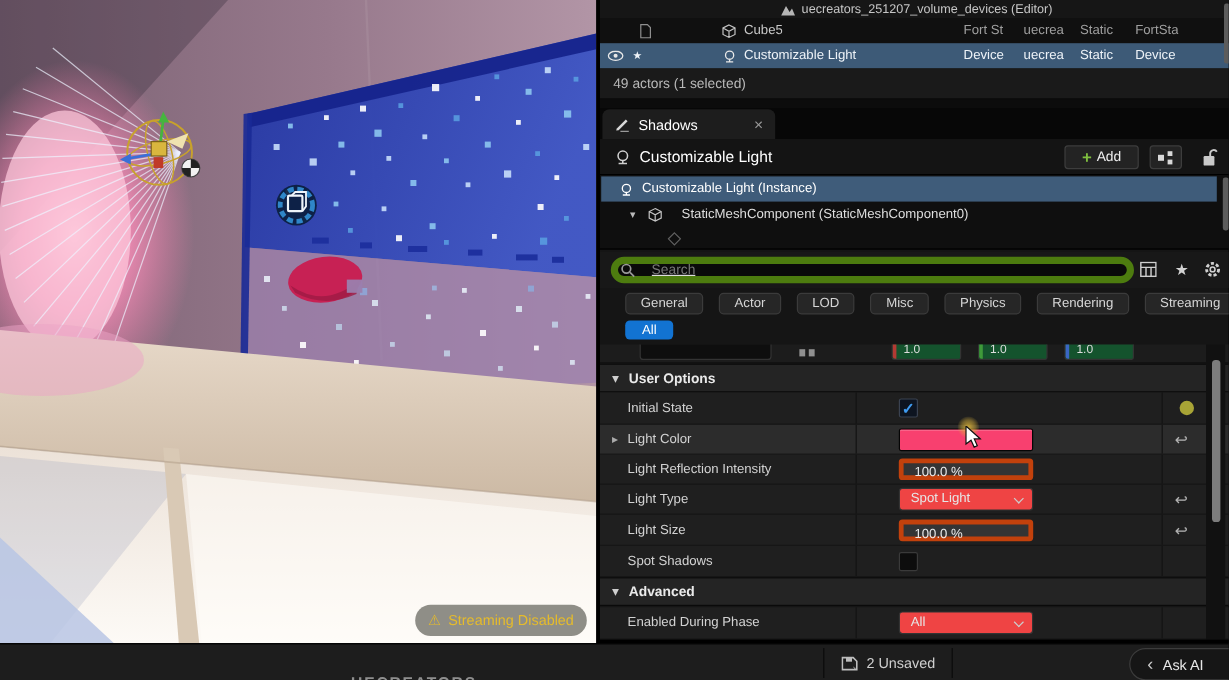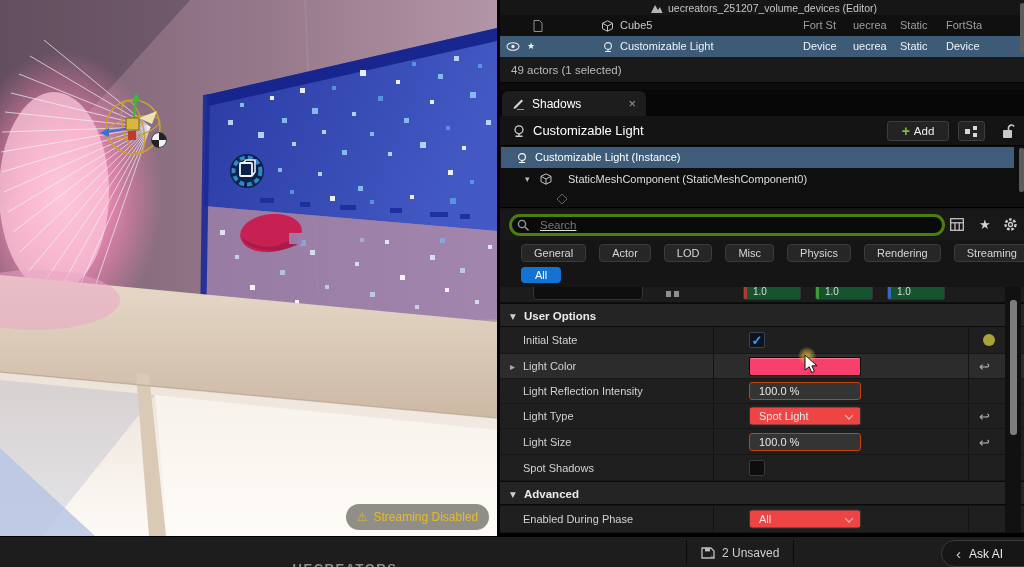--- a/index.html
+++ b/index.html
@@ -32,21 +32,21 @@
   .add-plus { color:#7fbf3f; font-size:14px; font-weight:bold; line-height:1; }
   .sq-btn { position:absolute; right:42px; top:5px; width:27px; height:20px; background:#232323; border:1px solid #3d3d3d; border-radius:3px; display:flex; align-items:center; justify-content:center; }
 
   .ctree { left:0; top:146px; width:527px; height:62px; background:#0f0f0f; border-bottom:1px solid #000; overflow:hidden; }
   .ctree-row1 { position:absolute; left:1px; top:1px; width:513px; height:21px; background:#3f5c7a; color:#fff; line-height:21px; }
   .ctree-row2 { position:absolute; left:0; top:23px; width:513px; height:20px; color:#dedede; line-height:20px; }
   .ctree-row3 { position:absolute; left:0; top:44px; width:513px; height:18px; opacity:.5; }
   .ctree-sb { position:absolute; right:3px; top:2px; width:5px; height:44px; background:#5c5c5c; border-radius:2px; }
 
   .searchrow { left:0; top:210px; width:527px; height:30px; background:#181818; }
-  .search { position:absolute; left:9px; top:4px; width:436px; height:22px; background:#0a0a0a; border:3px solid #4d7c0f; border-radius:11px; color:#ddd; font-size:11.5px; padding:0 10px 0 28px; outline:none; font-family:"Liberation Sans",sans-serif;text-decoration:underline; }
+  .search { position:absolute; left:9px; top:4px; width:436px; height:22px; background:#0a0a0a; border:6px solid #4d7c0f; border-radius:11px; color:#ddd; font-size:11.5px; padding:0 10px 0 28px; outline:none; font-family:"Liberation Sans",sans-serif;text-decoration:underline; }
   .search::placeholder { color:#777; }
   .search-mag { position:absolute; left:17px; top:9px; }
 
   .chips { left:0; top:241px; width:527px; height:23px; display:flex; gap:13px; padding-left:21px; align-items:center; }
   .chip { background:#262626; border:1px solid #3b3b3b; border-radius:4px; padding:2px 12px; color:#d6d6d6; font-size:11px; white-space:nowrap; }
   .chip-all { position:absolute; left:21px; top:267px; border-radius:4px; padding:2px 14px; color:#fff; font-size:11px; }
 
   .trow { left:0; top:287px; width:527px; height:16px; background:#1c1c1c; overflow:hidden; border-bottom:1px solid #0d0d0d; }
   .tdrop { position:absolute; left:33px; top:-6px; width:110px; height:19px; background:#0e0e0e; border:1px solid #333; border-radius:3px; }
   .tlock { position:absolute; left:166px; top:2px; width:13px; height:10px; }
@@ -59,21 +59,21 @@
 
   .prow { left:0; width:527px; background:#1f1f1f; border-bottom:1px solid #161616; }
   .prow.hover { background:#2c2c2c; }
   .pname { position:absolute; left:23px; top:0; height:100%; display:flex; align-items:center; color:#d2d2d2; }
   .ptri { position:absolute; left:10px; top:0; height:100%; display:flex; align-items:center; color:#aaa; font-size:10px; }
   .vdiv { position:absolute; left:213px; top:0; width:1px; height:100%; background:#131313; }
   .vdiv2 { position:absolute; left:468px; top:0; width:1px; height:100%; background:#131313; }
   .checkbox { position:absolute; left:249px; top:50%; transform:translateY(-50%); width:16px; height:16px; background:#0d1420; border:1px solid #3a4250; border-radius:2px; display:flex; align-items:center; justify-content:center; font-size:13px; font-weight:bold; }
   .checkbox.empty { background:#0d0d0d; border-color:#3a3a3a; }
   .swatch { position:absolute; left:249px; top:3px; width:112px; height:19px; border-radius:2px; border:1px solid #050505; box-shadow:inset 0 1px 0 rgba(255,255,255,.25); }
-  .numfield { position:absolute; left:249px; top:50%; transform:translateY(-50%); width:112px; height:18px; background:#343434; border:1px solid #c2410c; border-radius:3px; color:#e8e8e8; line-height:16px; padding-left:9px; }
+  .numfield { position:absolute; left:249px; top:50%; transform:translateY(-50%); width:112px; height:18px; background:#343434; border:4px solid #c2410c; border-radius:3px; color:#e8e8e8; line-height:16px; padding-left:9px; }
   .combo { position:absolute; left:249px; top:50%; transform:translateY(-50%); width:112px; height:19px; background:#ef4444; border:1px solid #333; border-radius:3px; color:#e6e6e6; line-height:17px; padding-left:9px; }
   .chev { position:absolute; right:8px; top:5px; width:6px; height:6px; border-right:1.6px solid #ccc; border-bottom:1.6px solid #ccc; transform:rotate(45deg); }
   .reset { position:absolute; left:479px; top:50%; transform:translateY(-50%); color:#b2b2b2; font-size:13px; }
   .statedot { position:absolute; left:483px; top:50%; transform:translateY(-50%); width:12px; height:12px; border-radius:50%; }
   .d-sbtrack { left:505px; top:287px; width:16px; height:246px; background:#111; }
   .d-sbthumb { left:510px; top:300px; width:7px; height:135px; background:#7c7c7c; border-radius:3px; }
   .ol-sbthumb { left:520px; top:3px; width:5px; height:50px; background:#5c5c5c; border-radius:2px; }
   .panel-bottom { left:0; top:533px; width:527px; height:3px; background:#000; }
 
   

